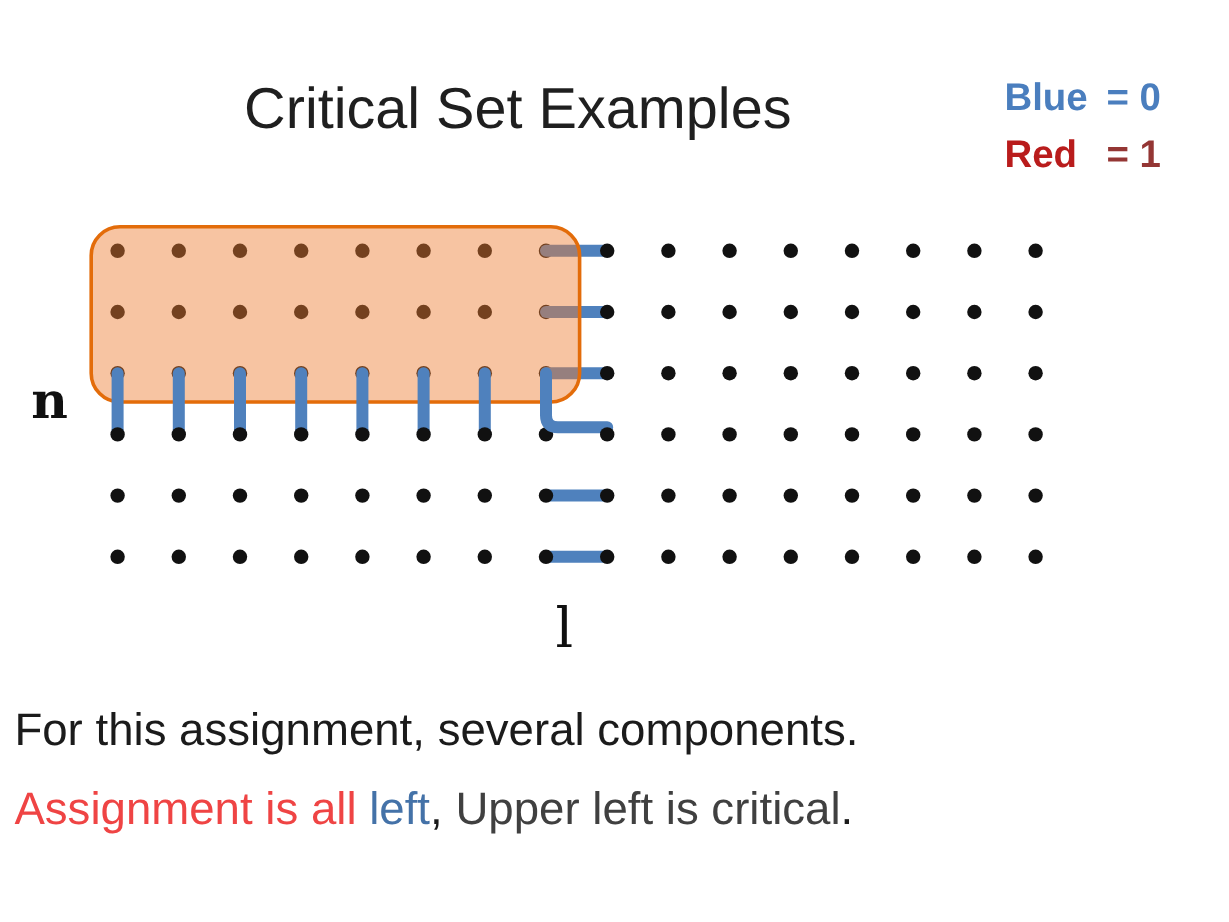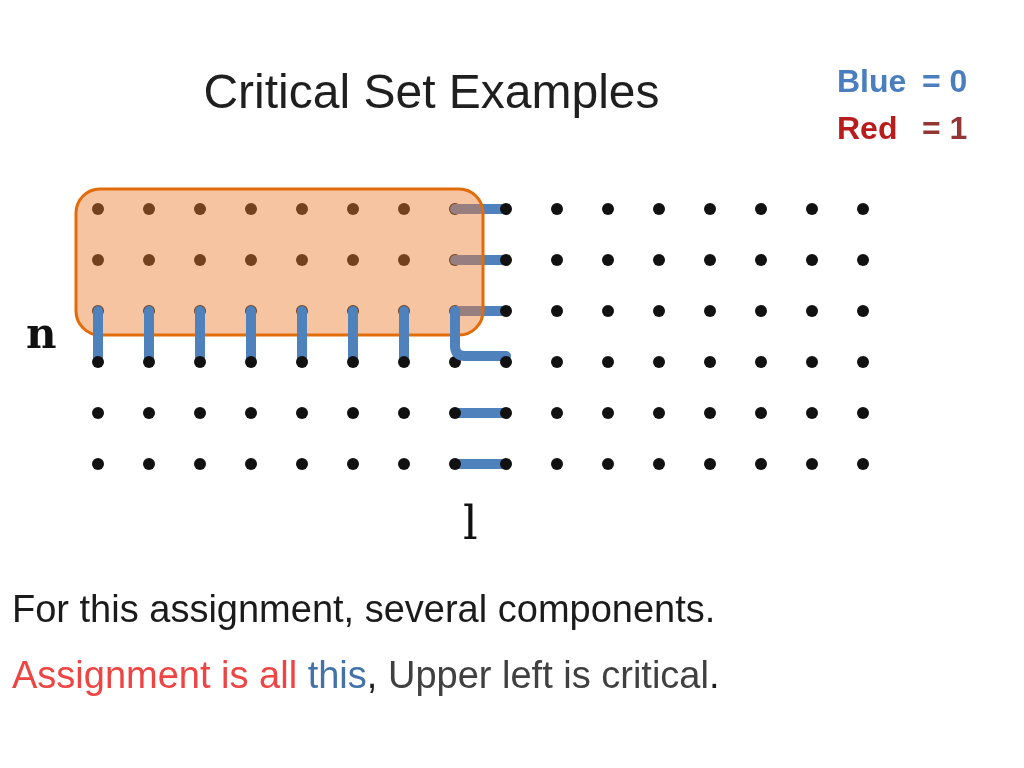--- a/index.html
+++ b/index.html
@@ -158,15 +158,15 @@
     <span style="color: rgb(148, 54, 52);">= 1</span>
   </div>
 </div>
 
 <div class="label-n">n</div>
 <div class="label-l">l</div>
 
 <div class="caption">
   <div>For this assignment, several components.</div>
   <div>
-    <span style="color: #ef4444;">Assignment is all </span><span style="color: rgb(68, 114, 168);">this</span><span style="color: rgb(27, 27, 27);">, </span><span style="color: #404040;">Upper left is critical</span><span style="color: rgb(27, 27, 27);">.</span>
+    <span style="color: #ef4444;">Assignment is all </span><span style="color: rgb(68, 114, 168);">left</span><span style="color: rgb(27, 27, 27);">, </span><span style="color: #404040;">Upper left is critical</span><span style="color: rgb(27, 27, 27);">.</span>
   </div>
 </div>
 
 </body></html>

